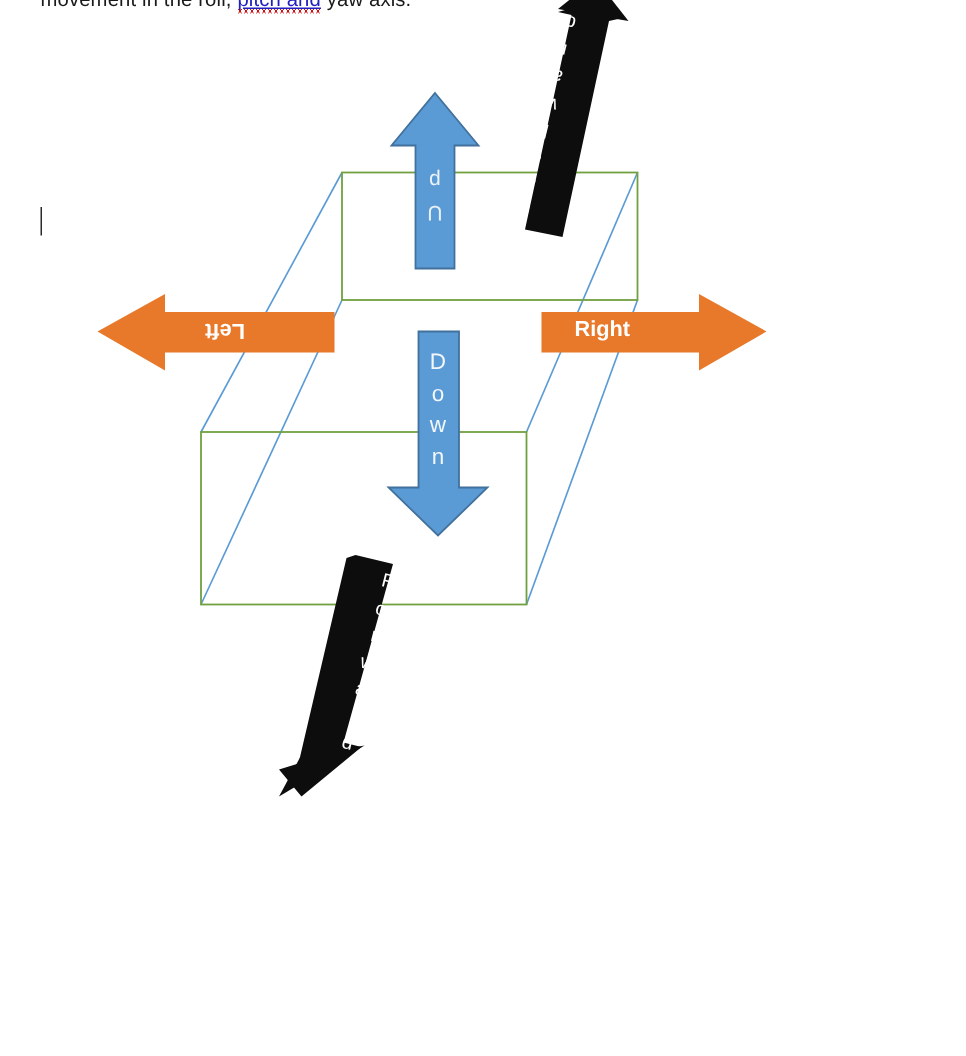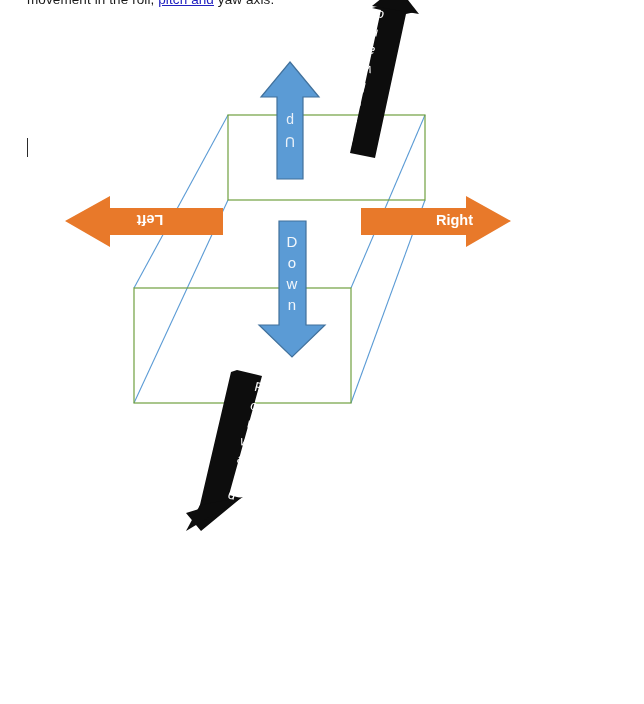--- a/index.html
+++ b/index.html
@@ -112,21 +112,21 @@
     text-align: center;
     transform: rotate(180deg);
   }
   
   #label-right {
     left: 383px;
     top: 212px;
     width: 90px;
     font-size: 14.5px;
     font-weight: bold;
-    text-align: right;
+    text-align: left;
   }
 
   
   #label-backward {
     left: 353px;
     top: 0px;
     width: 24px;
     height: 152px;
     font-size: 13px;
     line-height: 18.5px;

